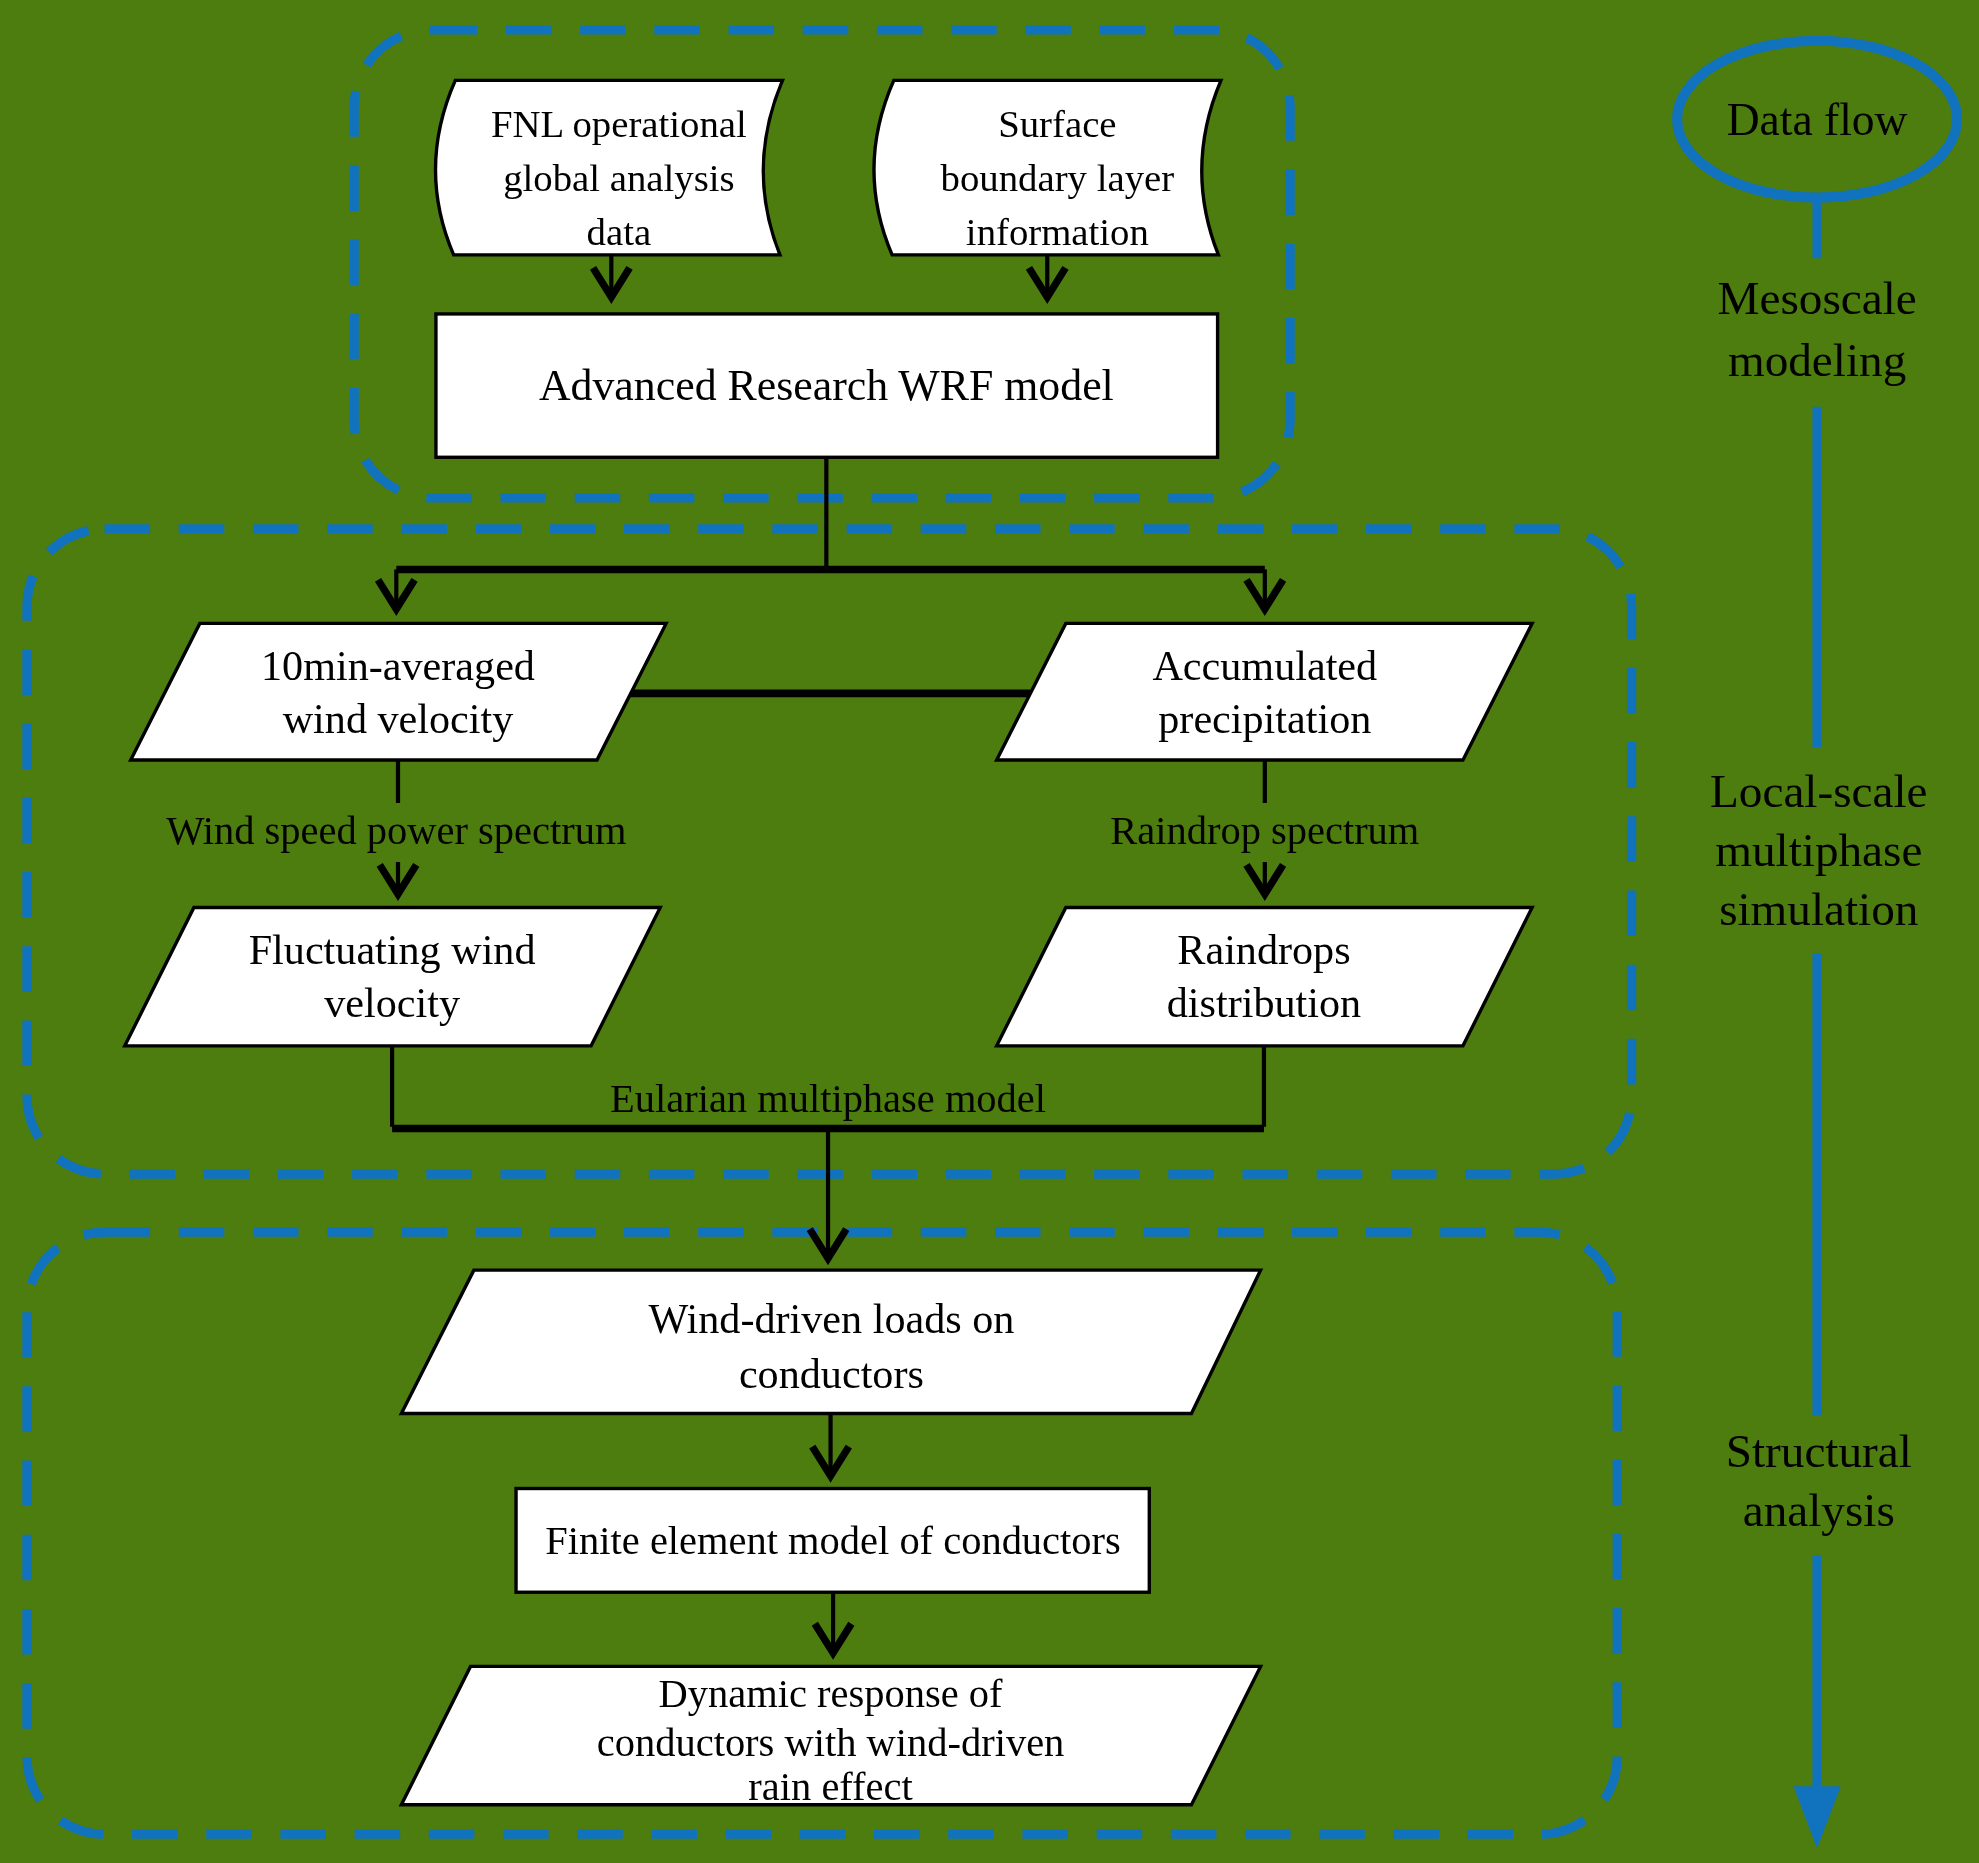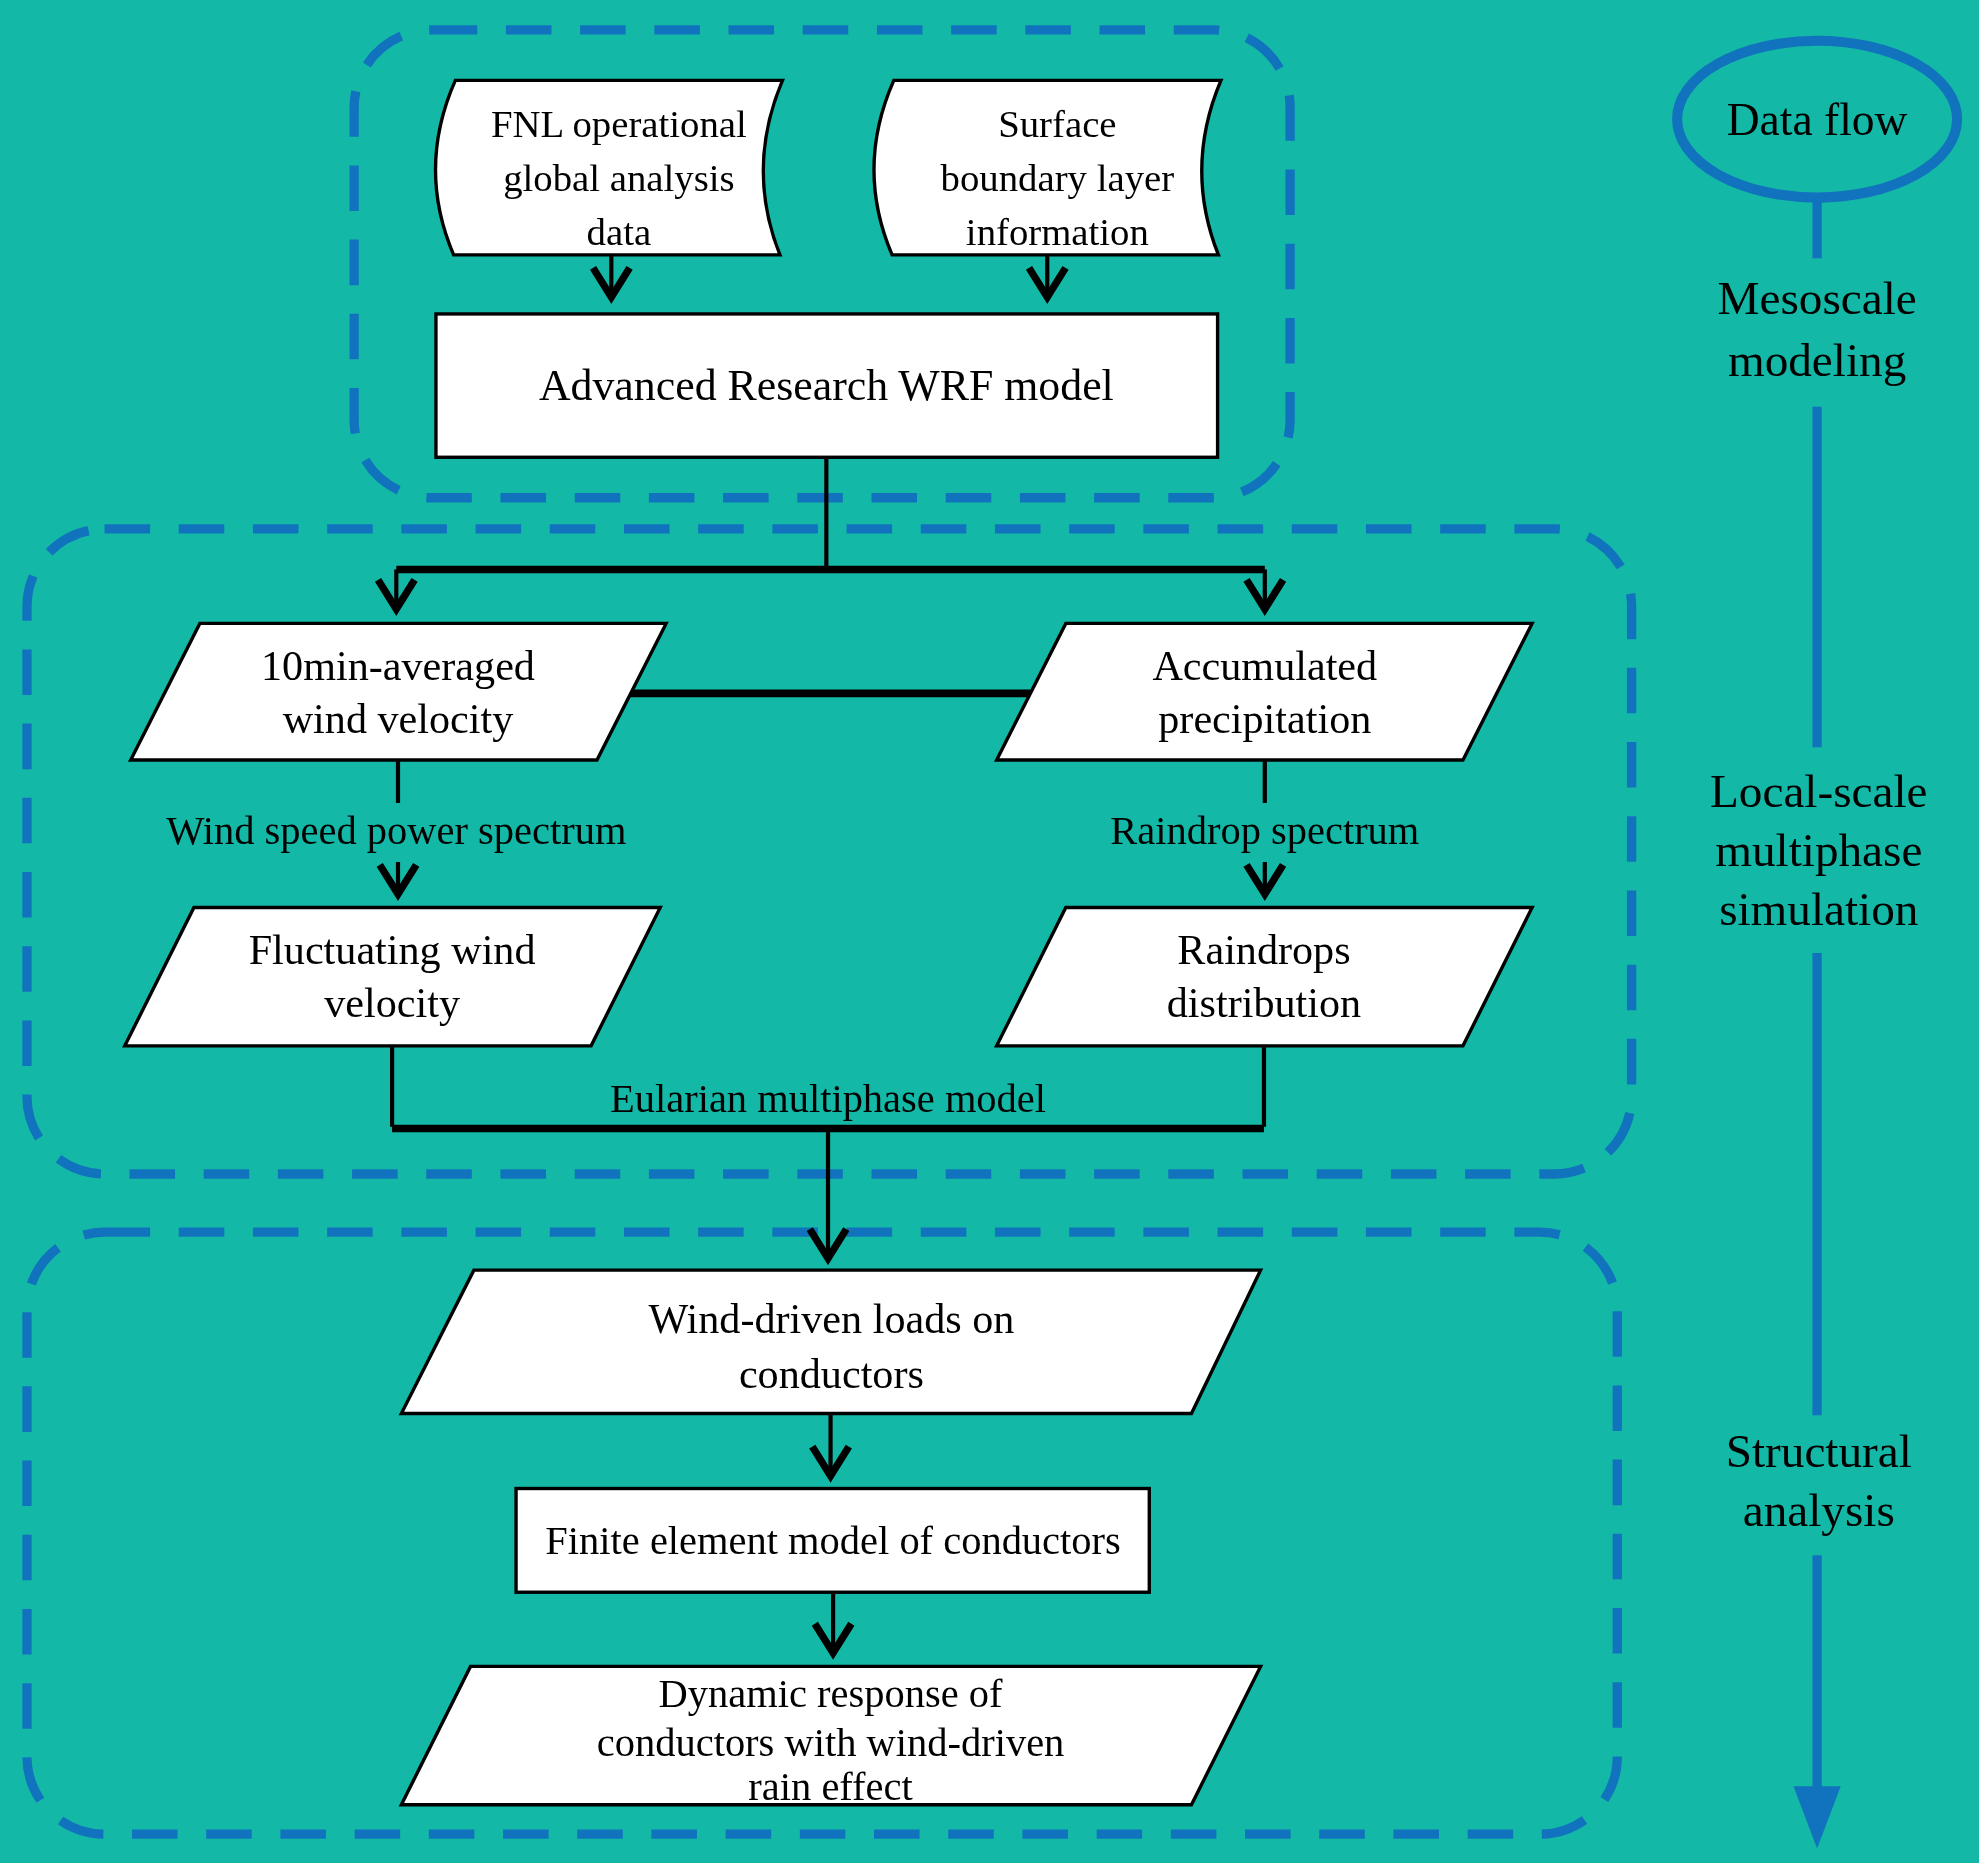--- a/index.html
+++ b/index.html
@@ -4,21 +4,21 @@
 <style>
   html, body {
     margin: 0;
     padding: 0;
     background: #ffffff;
   }
   .canvas {
     position: relative;
     width: 1979px;
     height: 1864px;
-    background: #14b8a6;
+    background: #4d7c0f;
     font-family: "Liberation Serif", serif;
   }
   svg { display: block; }
 
   .shape {
     fill: #ffffff;
     stroke: #000000;
     stroke-width: 4;
   }
   .connector {

